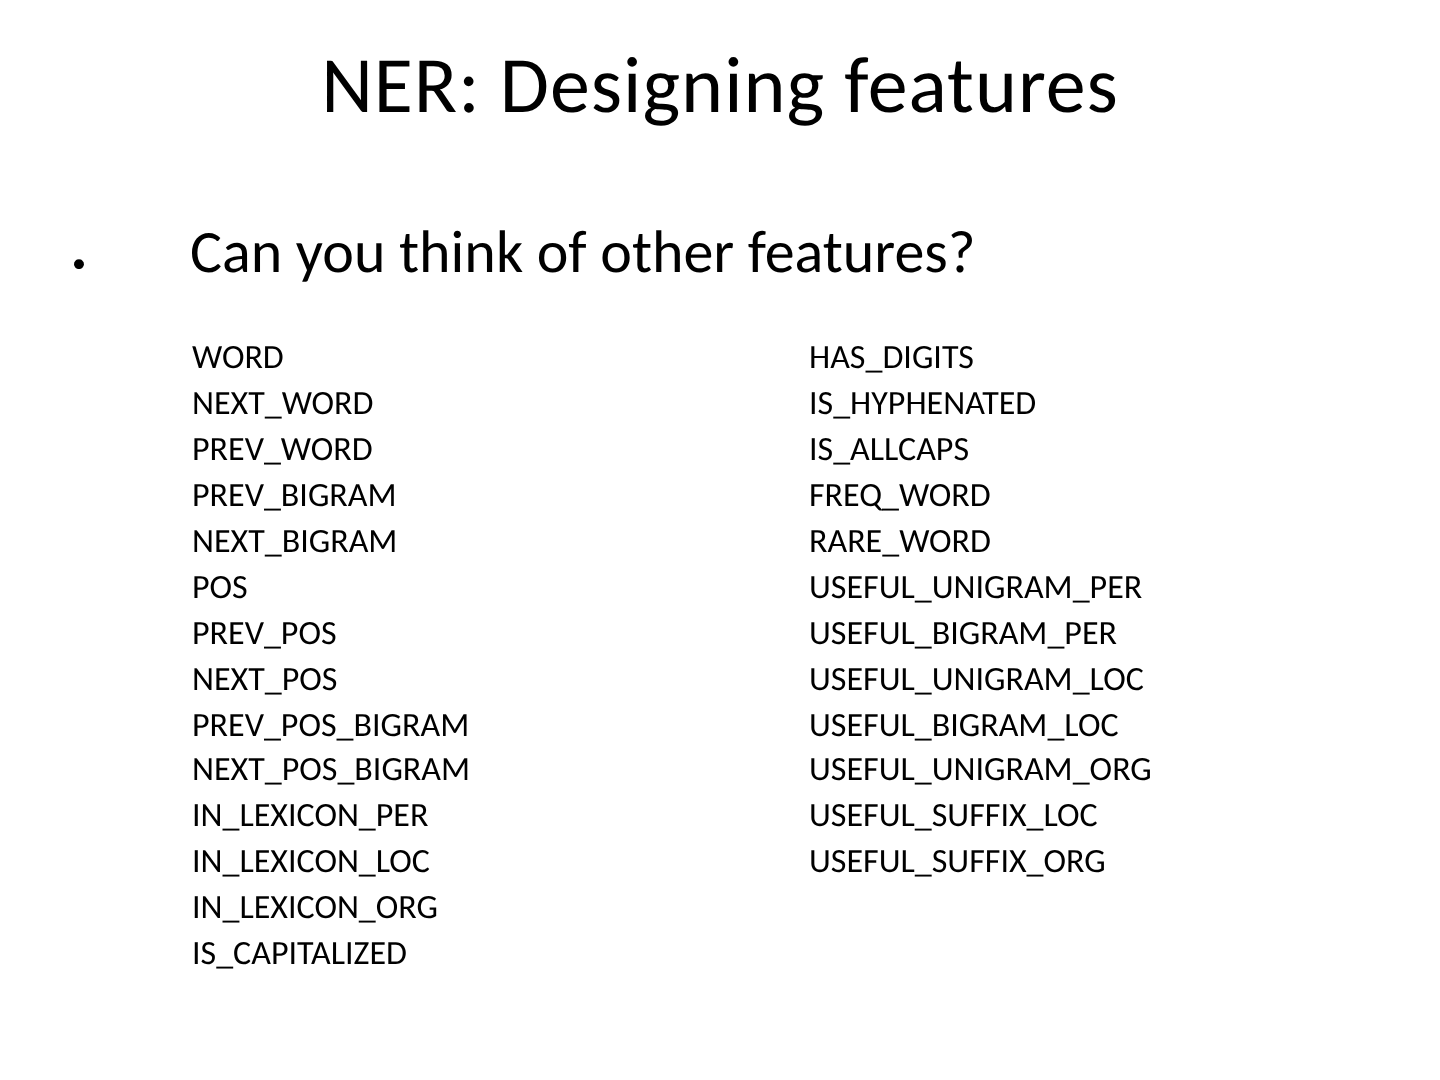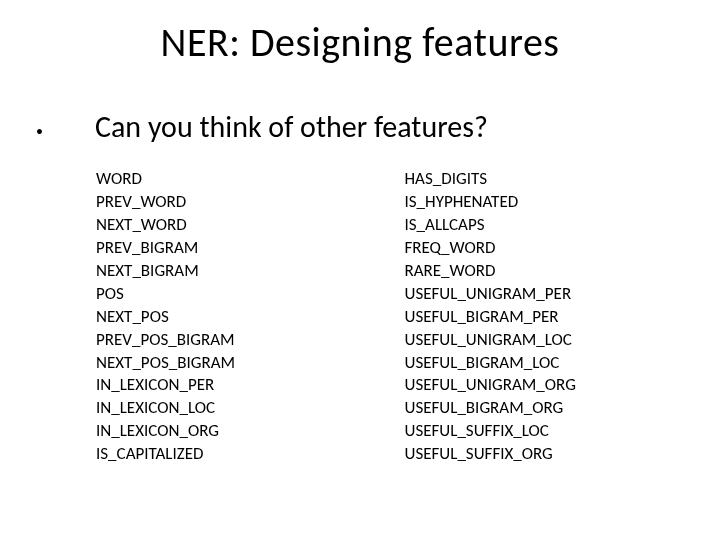--- a/index.html
+++ b/index.html
@@ -77,43 +77,43 @@
   <div class="title">NER: Designing features</div>
 
   <div class="bullet-row">
     <span class="bullet-dot">•</span>
     <span class="bullet-text">Can you think of other features?</span>
   </div>
 
   <div class="columns">
     <div class="col left" id="col-left">
         <div class="feature-line">WORD</div>
+        <div class="feature-line">NEXT_WORD</div>
         <div class="feature-line">PREV_WORD</div>
-        <div class="feature-line">NEXT_WORD</div>
         <div class="feature-line">PREV_BIGRAM</div>
         <div class="feature-line">NEXT_BIGRAM</div>
         <div class="feature-line">POS</div>
+        <div class="feature-line">PREV_POS</div>
         <div class="feature-line">NEXT_POS</div>
         <div class="feature-line">PREV_POS_BIGRAM</div>
         <div class="feature-line">NEXT_POS_BIGRAM</div>
         <div class="feature-line">IN_LEXICON_PER</div>
         <div class="feature-line">IN_LEXICON_LOC</div>
         <div class="feature-line">IN_LEXICON_ORG</div>
         <div class="feature-line">IS_CAPITALIZED</div>
       </div>
     <div class="col right" id="col-right">
         <div class="feature-line">HAS_DIGITS</div>
         <div class="feature-line">IS_HYPHENATED</div>
         <div class="feature-line">IS_ALLCAPS</div>
         <div class="feature-line">FREQ_WORD</div>
         <div class="feature-line">RARE_WORD</div>
         <div class="feature-line">USEFUL_UNIGRAM_PER</div>
         <div class="feature-line">USEFUL_BIGRAM_PER</div>
         <div class="feature-line">USEFUL_UNIGRAM_LOC</div>
         <div class="feature-line">USEFUL_BIGRAM_LOC</div>
         <div class="feature-line">USEFUL_UNIGRAM_ORG</div>
-        <div class="feature-line">USEFUL_BIGRAM_ORG</div>
         <div class="feature-line">USEFUL_SUFFIX_LOC</div>
         <div class="feature-line">USEFUL_SUFFIX_ORG</div>
       </div>
   </div>
 
 </div>
 
 </body></html>

